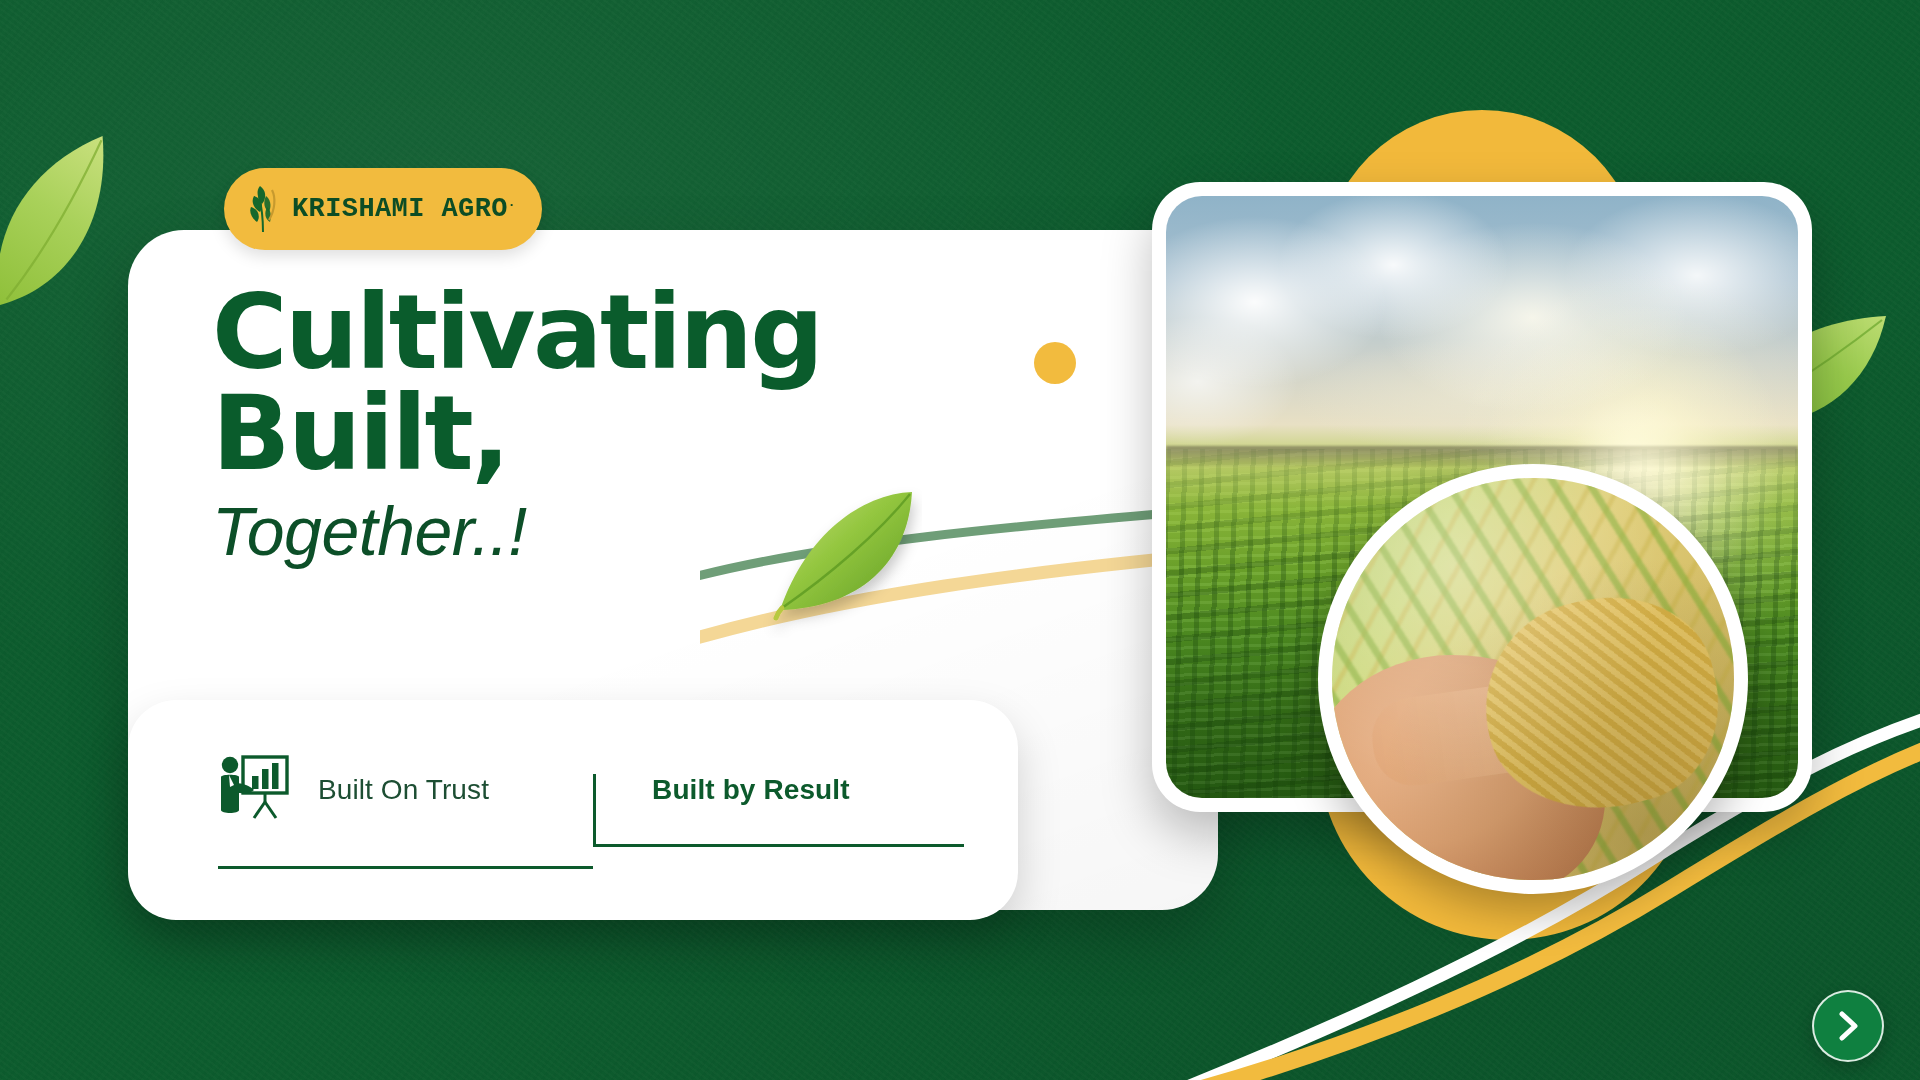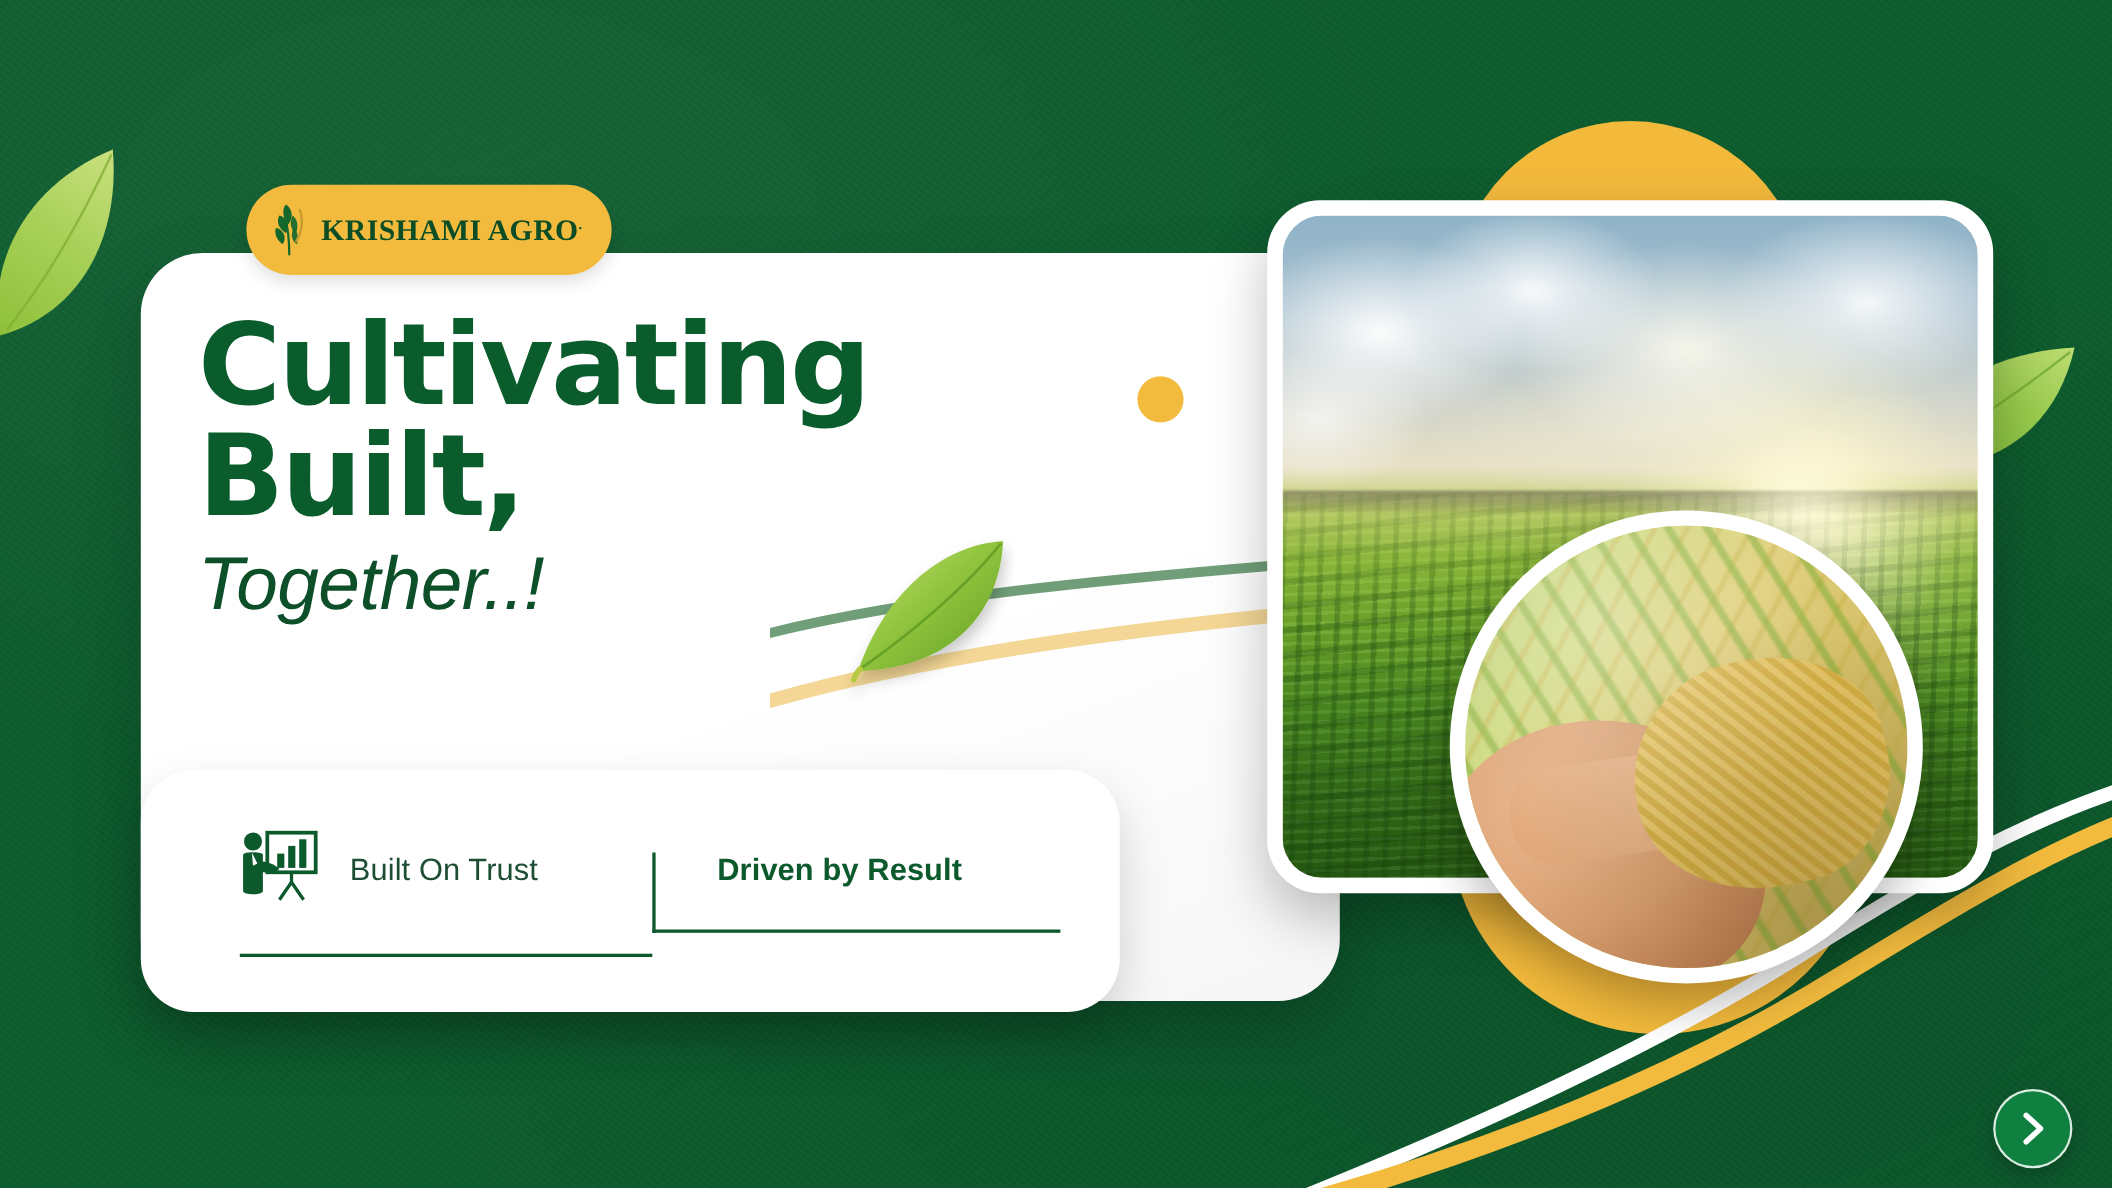--- a/index.html
+++ b/index.html
@@ -56,29 +56,29 @@
   #logo-pill{
     position:absolute; left:224px; top:168px;
     height:82px; padding:0 26px 0 18px;
     background:#f2bb3e;
     border-radius:44px;
     display:flex; align-items:center; gap:10px;
     z-index:6;
     box-shadow:0 6px 16px rgba(0,0,0,.13);
   }
   #logo-text{
-    font-family:Liberation Serif, serif;
+    font-family:Liberation Mono, monospace;
     font-weight:700; font-size:27px; letter-spacing:.4px;
     color:#0d4d25; white-space:nowrap;
   }
   #logo-text .tm{ font-size:13px; vertical-align:super; }
 
   
   #headline{
-    position:absolute; left:180px; top:282px; width:820px; z-index:5;
+    position:absolute; left:212px; top:282px; width:820px; z-index:5;
   }
   .hl-line{
     font-family:"DejaVu Sans", sans-serif;
     font-weight:700;
     font-size:103px; line-height:.98;
     color:#0a5c2c; letter-spacing:-2.5px;
   }
   #hl-sub{
     font-family:Liberation Sans, sans-serif;
     font-style:italic; font-weight:400;
@@ -350,21 +350,21 @@
             <circle cx="12" cy="13" r="8.2"></circle>
             <path d="M3 25 C 3 22, 21 22, 21 25 L21 58 C 21 62, 3 62, 3 58 Z"></path>
             <path d="M17 31 C 25 31, 32 34, 36 38 C 32 42, 24 42, 17 40 Z"></path>
             <path d="M11 23 L16 33 L12 35 Z" fill="#ffffff"></path>
           </svg>
         </span>
         <span class="stat-label">Built On Trust</span>
       </div>
 
       <div class="stat-cell" id="stat-cell-2">
-        <span class="stat-label bold">Driven by Result</span>
+        <span class="stat-label bold">Built by Result</span>
       </div>
 
     </div>
   </div>
 
   <div id="photo-card">
     <div id="photo-field">
       <div class="clouds"></div>
       <div class="treeline"></div>
       <div class="rows"></div>

